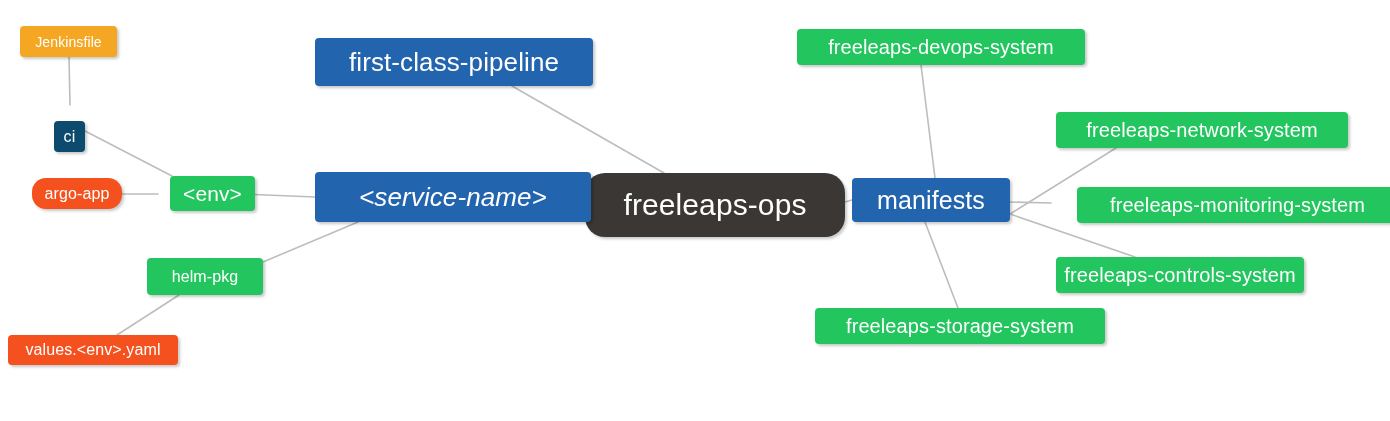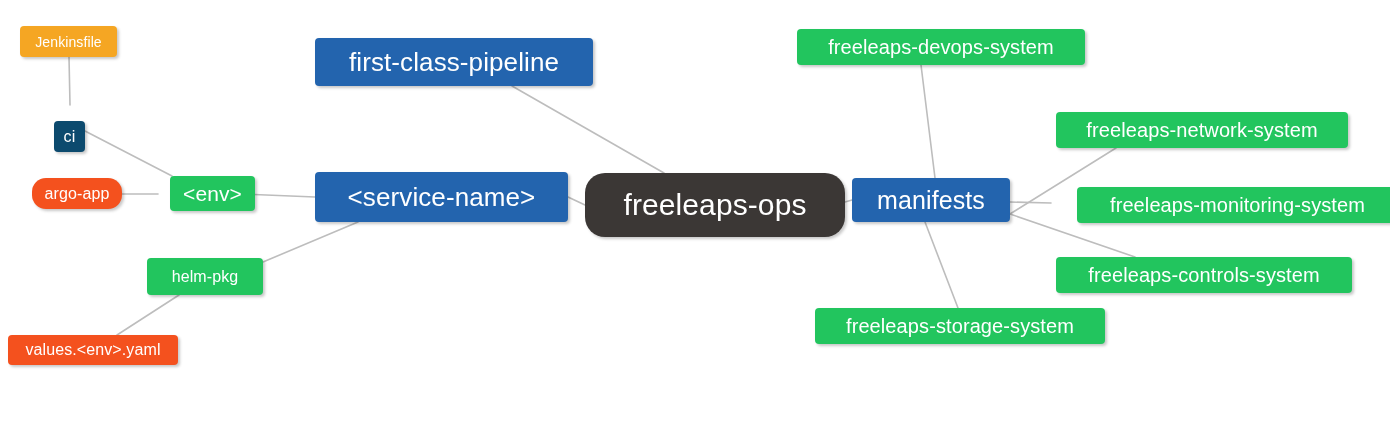--- a/index.html
+++ b/index.html
@@ -61,21 +61,21 @@
       <line x1="935" y1="178" x2="921" y2="65" stroke="#bdbdbd" stroke-width="1.6" stroke-linecap="round"></line>
       <line x1="1010" y1="214" x2="1116" y2="148" stroke="#bdbdbd" stroke-width="1.6" stroke-linecap="round"></line>
       <line x1="1010" y1="202" x2="1051" y2="203" stroke="#bdbdbd" stroke-width="1.6" stroke-linecap="round"></line>
       <line x1="1010" y1="214" x2="1135" y2="257" stroke="#bdbdbd" stroke-width="1.6" stroke-linecap="round"></line>
       <line x1="925" y1="222" x2="958" y2="308" stroke="#bdbdbd" stroke-width="1.6" stroke-linecap="round"></line>
     </svg>
   <div id="node-layer">
       <div class="node" style="left: 585px; top: 173px; width: 260px; height: 64px; background: rgb(59, 55, 53); font-size: 30px; border-radius: 20px;">
         <span class="node-label">freeleaps-ops</span>
       </div>
-      <div class="node" style="left: 315px; top: 172px; width: 253px; height: 50px; background: rgb(35, 100, 174); font-size: 26px;">
+      <div class="node" style="left: 315px; top: 172px; width: 276px; height: 50px; background: rgb(35, 100, 174); font-size: 26px; font-style: italic;">
         <span class="node-label">&lt;service-name&gt;</span>
       </div>
       <div class="node" style="left: 852px; top: 178px; width: 158px; height: 44px; background: rgb(35, 100, 174); font-size: 25px;">
         <span class="node-label">manifests</span>
       </div>
       <div class="node" style="left: 315px; top: 38px; width: 278px; height: 48px; background: rgb(35, 100, 174); font-size: 26px;">
         <span class="node-label">first-class-pipeline</span>
       </div>
       <div class="node" style="left: 158px; top: 176px; width: 85px; height: 35px; background: rgb(34, 197, 94); font-size: 21px; margin-left: 12px;">
         <span class="node-label">&lt;env&gt;</span>
@@ -97,20 +97,20 @@
       </div>
       <div class="node" style="left: 797px; top: 29px; width: 288px; height: 36px; background: rgb(34, 197, 94); font-size: 20px;">
         <span class="node-label">freeleaps-devops-system</span>
       </div>
       <div class="node" style="left: 1056px; top: 112px; width: 292px; height: 36px; background: rgb(34, 197, 94); font-size: 20px;">
         <span class="node-label">freeleaps-network-system</span>
       </div>
       <div class="node" style="left: 1051px; top: 187px; width: 321px; height: 36px; background: rgb(34, 197, 94); font-size: 20px; margin-left: 26px;">
         <span class="node-label">freeleaps-monitoring-system</span>
       </div>
-      <div class="node" style="left: 1056px; top: 257px; width: 296px; height: 36px; background: rgb(34, 197, 94); font-size: 20px;">
+      <div class="node" style="left: 1056px; top: 257px; width: 248px; height: 36px; background: rgb(34, 197, 94); font-size: 20px;">
         <span class="node-label">freeleaps-controls-system</span>
       </div>
       <div class="node" style="left: 815px; top: 308px; width: 290px; height: 36px; background: rgb(34, 197, 94); font-size: 20px;">
         <span class="node-label">freeleaps-storage-system</span>
       </div>
     </div>
 </div>
 
 </body></html>

